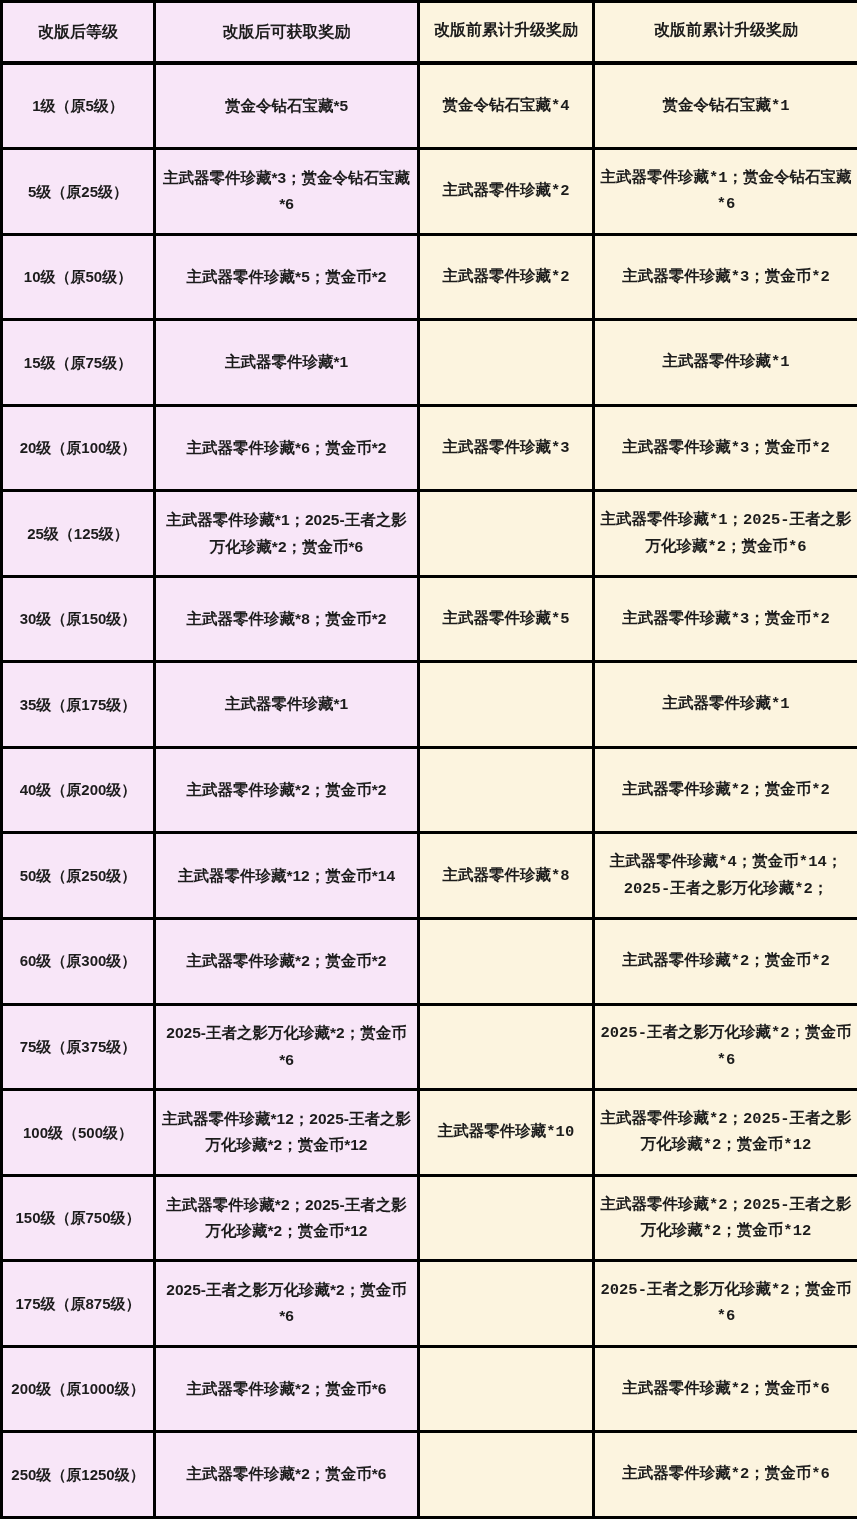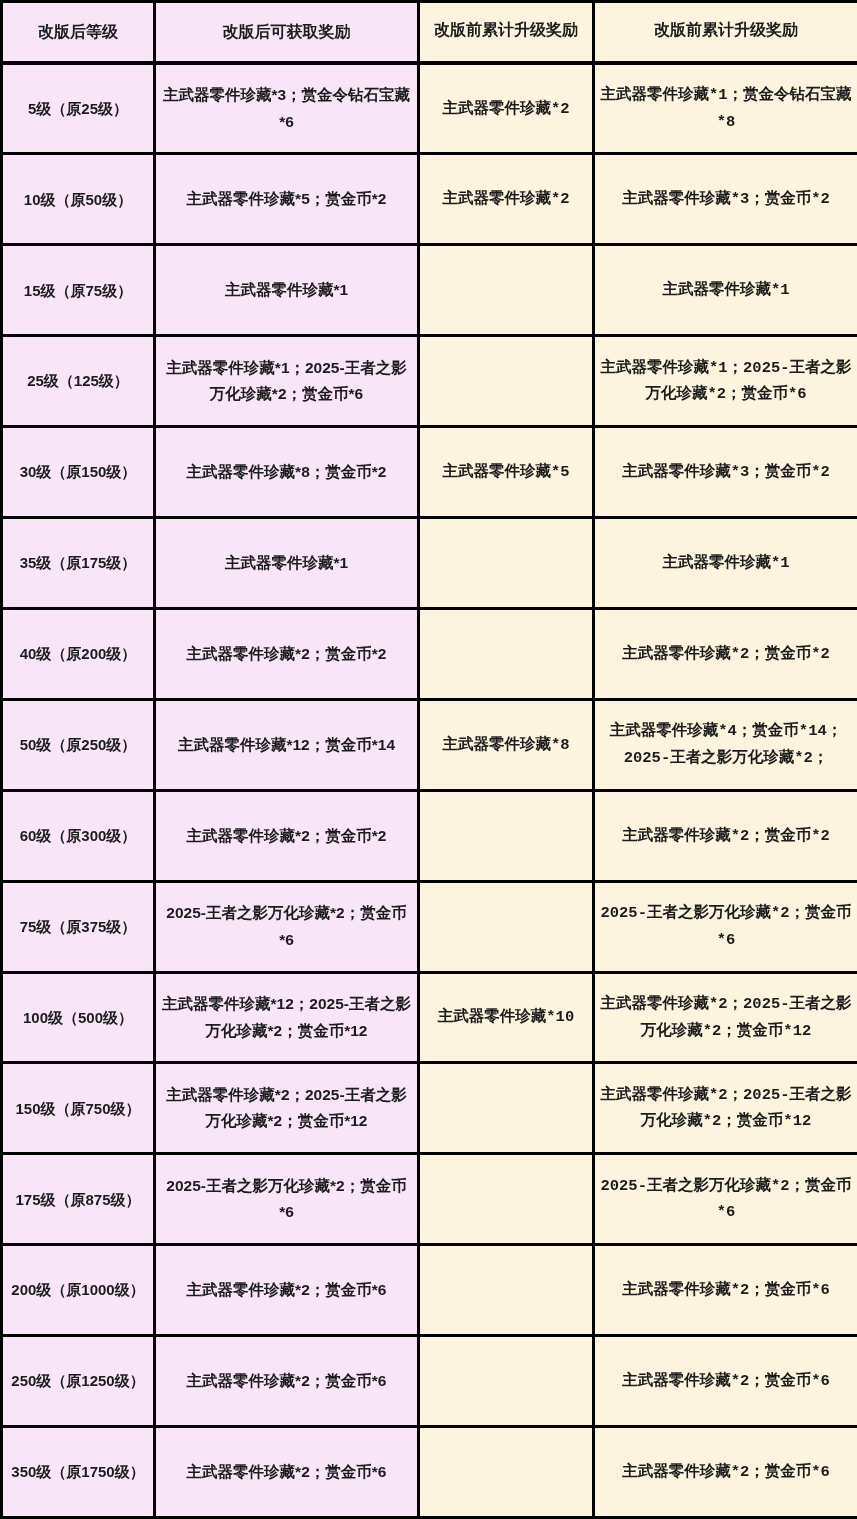--- a/index.html
+++ b/index.html
@@ -60,36 +60,48 @@
     <thead data-name="table-header-row">
         <tr data-name="header-row">
           <th class="col-pink" data-name="header-cell">改版后等级</th>
           <th class="col-pink" data-name="header-cell">改版后可获取奖励</th>
           <th class="col-cream" data-name="header-cell">改版前累计升级奖励</th>
           <th class="col-cream" data-name="header-cell">改版前累计升级奖励</th>
         </tr>
       </thead>
     <tbody data-name="table-body">
         <tr data-name="table-row">
+          <td class="col-pink level-cell" data-name="level-cell">1级（原5级）</td>
+          <td class="col-pink" data-name="reward-cell">赏金令钻石宝藏*5</td>
+          <td class="col-cream" data-name="reward-cell">赏金令钻石宝藏*4</td>
+          <td class="col-cream" data-name="reward-cell">赏金令钻石宝藏*1</td>
+        </tr>
+        <tr data-name="table-row">
           <td class="col-pink level-cell" data-name="level-cell">5级（原25级）</td>
           <td class="col-pink" data-name="reward-cell">主武器零件珍藏*3；赏金令钻石宝藏*6</td>
           <td class="col-cream" data-name="reward-cell">主武器零件珍藏*2</td>
-          <td class="col-cream" data-name="reward-cell">主武器零件珍藏*1；赏金令钻石宝藏*8</td>
+          <td class="col-cream" data-name="reward-cell">主武器零件珍藏*1；赏金令钻石宝藏*6</td>
         </tr>
         <tr data-name="table-row">
           <td class="col-pink level-cell" data-name="level-cell">10级（原50级）</td>
           <td class="col-pink" data-name="reward-cell">主武器零件珍藏*5；赏金币*2</td>
           <td class="col-cream" data-name="reward-cell">主武器零件珍藏*2</td>
           <td class="col-cream" data-name="reward-cell">主武器零件珍藏*3；赏金币*2</td>
         </tr>
         <tr data-name="table-row">
           <td class="col-pink level-cell" data-name="level-cell">15级（原75级）</td>
           <td class="col-pink" data-name="reward-cell">主武器零件珍藏*1</td>
           <td class="col-cream" data-name="reward-cell"></td>
           <td class="col-cream" data-name="reward-cell">主武器零件珍藏*1</td>
+        </tr>
+        <tr data-name="table-row">
+          <td class="col-pink level-cell" data-name="level-cell">20级（原100级）</td>
+          <td class="col-pink" data-name="reward-cell">主武器零件珍藏*6；赏金币*2</td>
+          <td class="col-cream" data-name="reward-cell">主武器零件珍藏*3</td>
+          <td class="col-cream" data-name="reward-cell">主武器零件珍藏*3；赏金币*2</td>
         </tr>
         <tr data-name="table-row">
           <td class="col-pink level-cell" data-name="level-cell">25级（125级）</td>
           <td class="col-pink" data-name="reward-cell">主武器零件珍藏*1；2025-王者之影万化珍藏*2；赏金币*6</td>
           <td class="col-cream" data-name="reward-cell"></td>
           <td class="col-cream" data-name="reward-cell">主武器零件珍藏*1；2025-王者之影万化珍藏*2；赏金币*6</td>
         </tr>
         <tr data-name="table-row">
           <td class="col-pink level-cell" data-name="level-cell">30级（原150级）</td>
           <td class="col-pink" data-name="reward-cell">主武器零件珍藏*8；赏金币*2</td>
@@ -149,21 +161,15 @@
           <td class="col-pink" data-name="reward-cell">主武器零件珍藏*2；赏金币*6</td>
           <td class="col-cream" data-name="reward-cell"></td>
           <td class="col-cream" data-name="reward-cell">主武器零件珍藏*2；赏金币*6</td>
         </tr>
         <tr data-name="table-row">
           <td class="col-pink level-cell" data-name="level-cell">250级（原1250级）</td>
           <td class="col-pink" data-name="reward-cell">主武器零件珍藏*2；赏金币*6</td>
           <td class="col-cream" data-name="reward-cell"></td>
           <td class="col-cream" data-name="reward-cell">主武器零件珍藏*2；赏金币*6</td>
         </tr>
-        <tr data-name="table-row">
-          <td class="col-pink level-cell" data-name="level-cell">350级（原1750级）</td>
-          <td class="col-pink" data-name="reward-cell">主武器零件珍藏*2；赏金币*6</td>
-          <td class="col-cream" data-name="reward-cell"></td>
-          <td class="col-cream" data-name="reward-cell">主武器零件珍藏*2；赏金币*6</td>
-        </tr>
       </tbody>
   </table>
 </div>
 
 </body></html>

